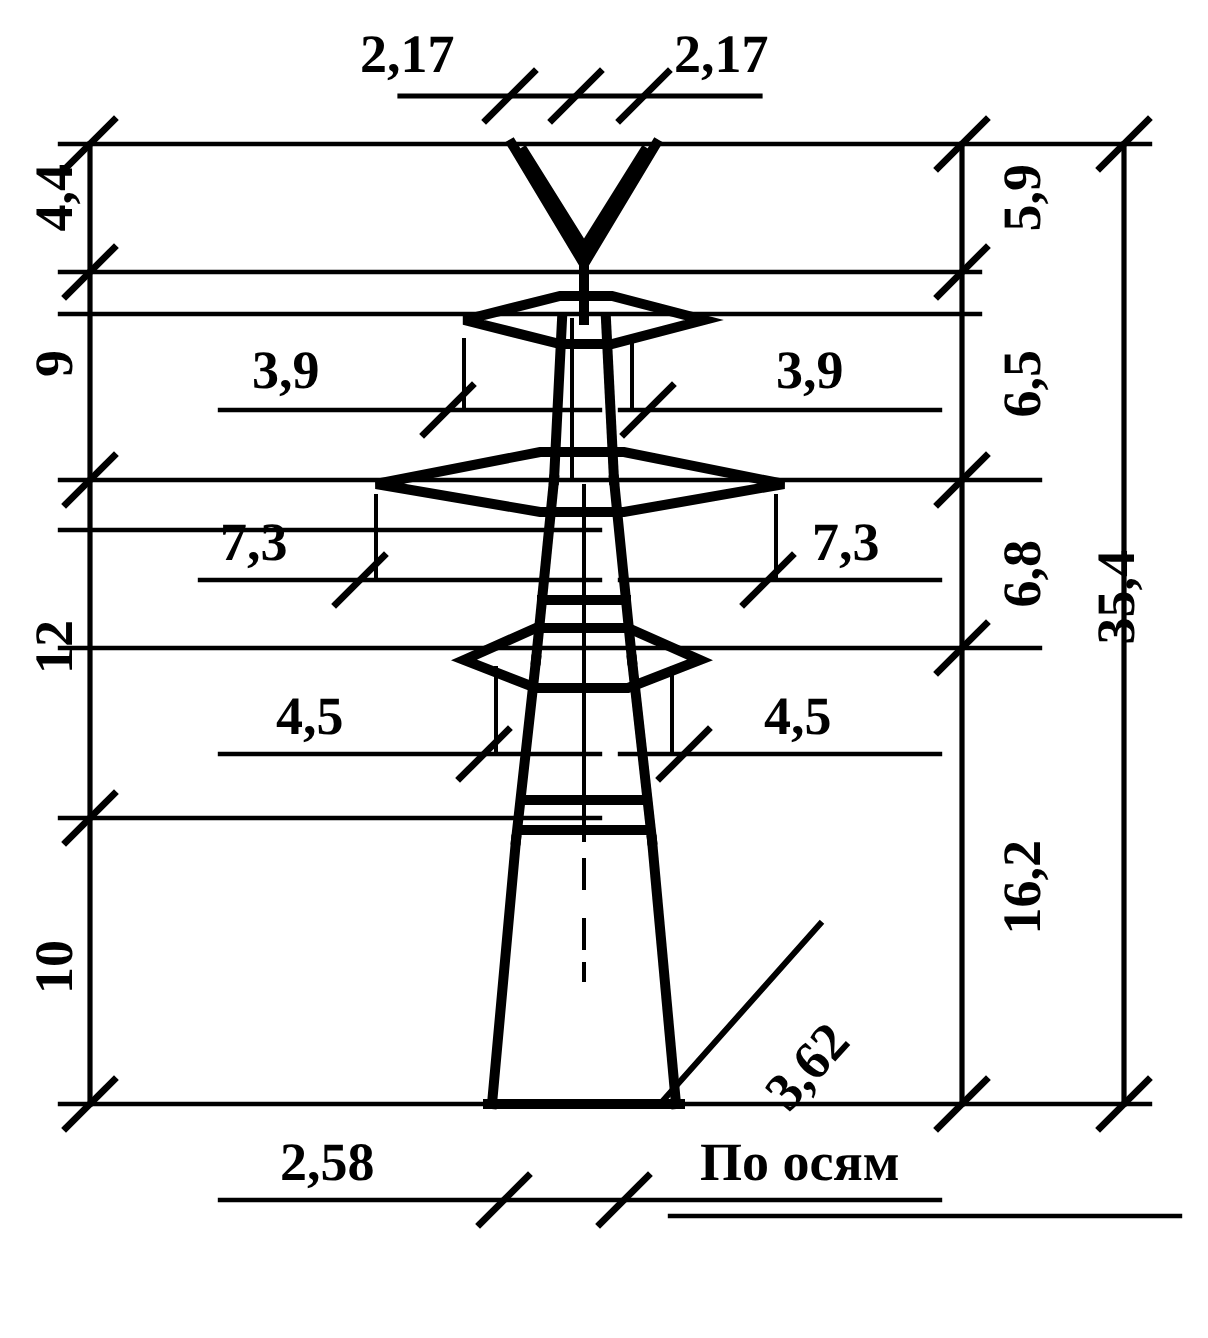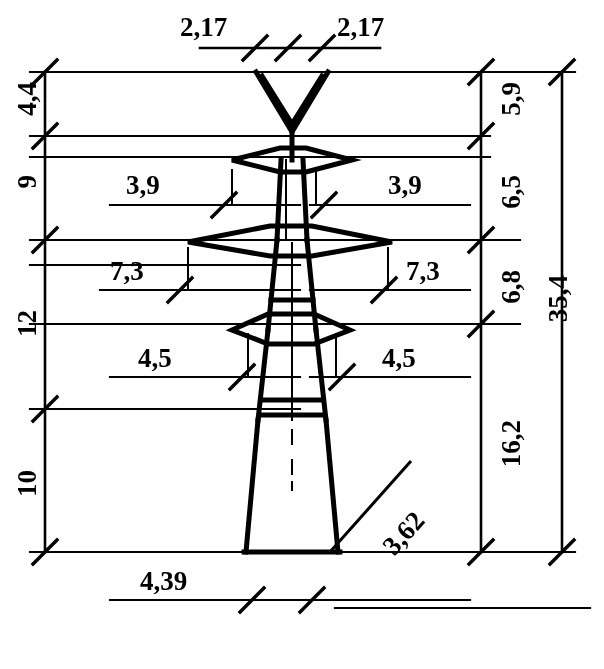--- a/index.html
+++ b/index.html
@@ -189,30 +189,31 @@
 
   <div class="lbl" style="left:126px; top:172px;">3,9</div>
   <div class="lbl" style="left:388px; top:172px;">3,9</div>
 
   <div class="lbl" style="left:110px; top:258px;">7,3</div>
   <div class="lbl" style="left:406px; top:258px;">7,3</div>
 
   <div class="lbl" style="left:138px; top:345px;">4,5</div>
   <div class="lbl" style="left:382px; top:345px;">4,5</div>
 
-  <div class="lbl" style="left:140px; top:568px;">4,39</div>
+  <div class="lbl" style="left:140px; top:568px;">2,58</div>
 
   <div class="lbl vert" style="left:378px; top:542px; transform: rotate(-48deg);">3,62</div>
 
   <div class="lbl vert" style="left:14px; top:82px; transform: rotate(-90deg) translate(-100%, 0);">4,4</div>
   <div class="lbl vert" style="left:14px; top:175px; transform: rotate(-90deg) translate(-100%, 0);">9</div>
   <div class="lbl vert" style="left:14px; top:310px; transform: rotate(-90deg) translate(-100%, 0);">12</div>
   <div class="lbl vert" style="left:14px; top:470px; transform: rotate(-90deg) translate(-100%, 0);">10</div>
 
   <div class="lbl vert" style="left:498px; top:82px; transform: rotate(-90deg) translate(-100%, 0);">5,9</div>
   <div class="lbl vert" style="left:498px; top:175px; transform: rotate(-90deg) translate(-100%, 0);">6,5</div>
   <div class="lbl vert" style="left:498px; top:270px; transform: rotate(-90deg) translate(-100%, 0);">6,8</div>
   <div class="lbl vert" style="left:498px; top:420px; transform: rotate(-90deg) translate(-100%, 0);">16,2</div>
 
   <div class="lbl vert" style="left:545px; top:275px; transform: rotate(-90deg) translate(-100%, 0);">35,4</div>
 
+  <div class="lbl" style="left:350px; top:568px;">По осям</div>
 
 </div>
 
 </body></html>

